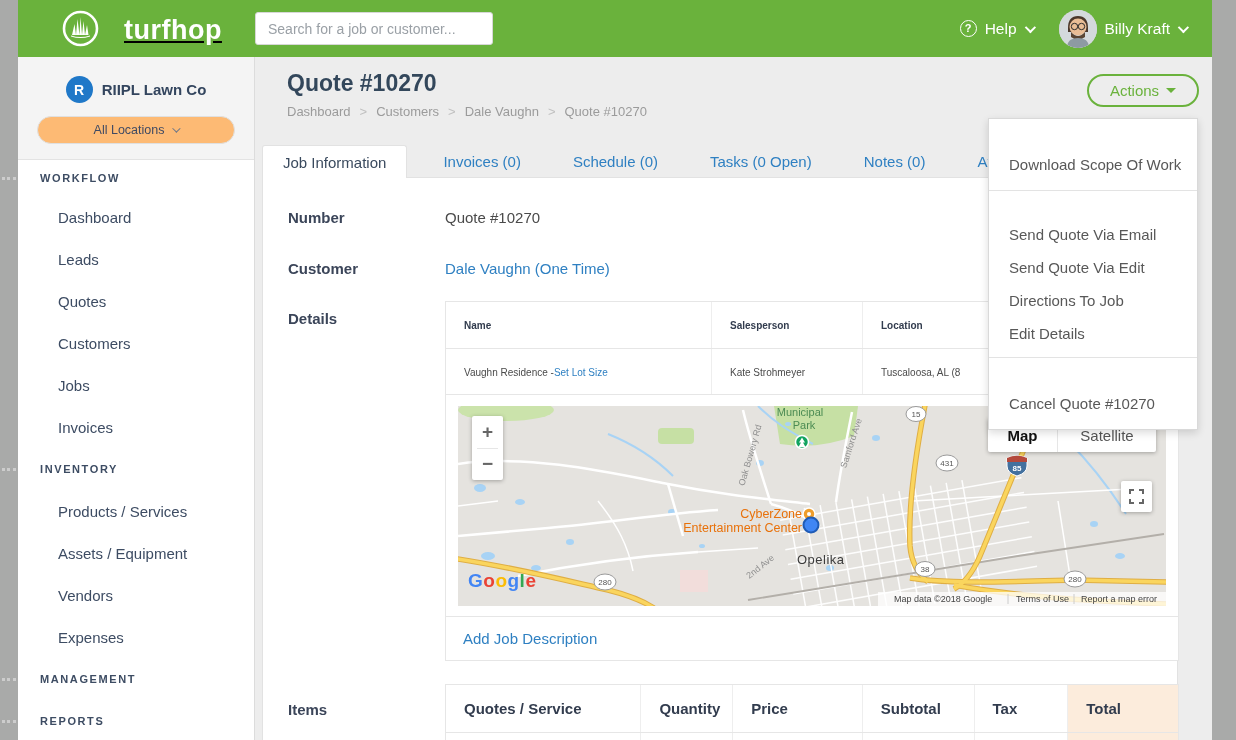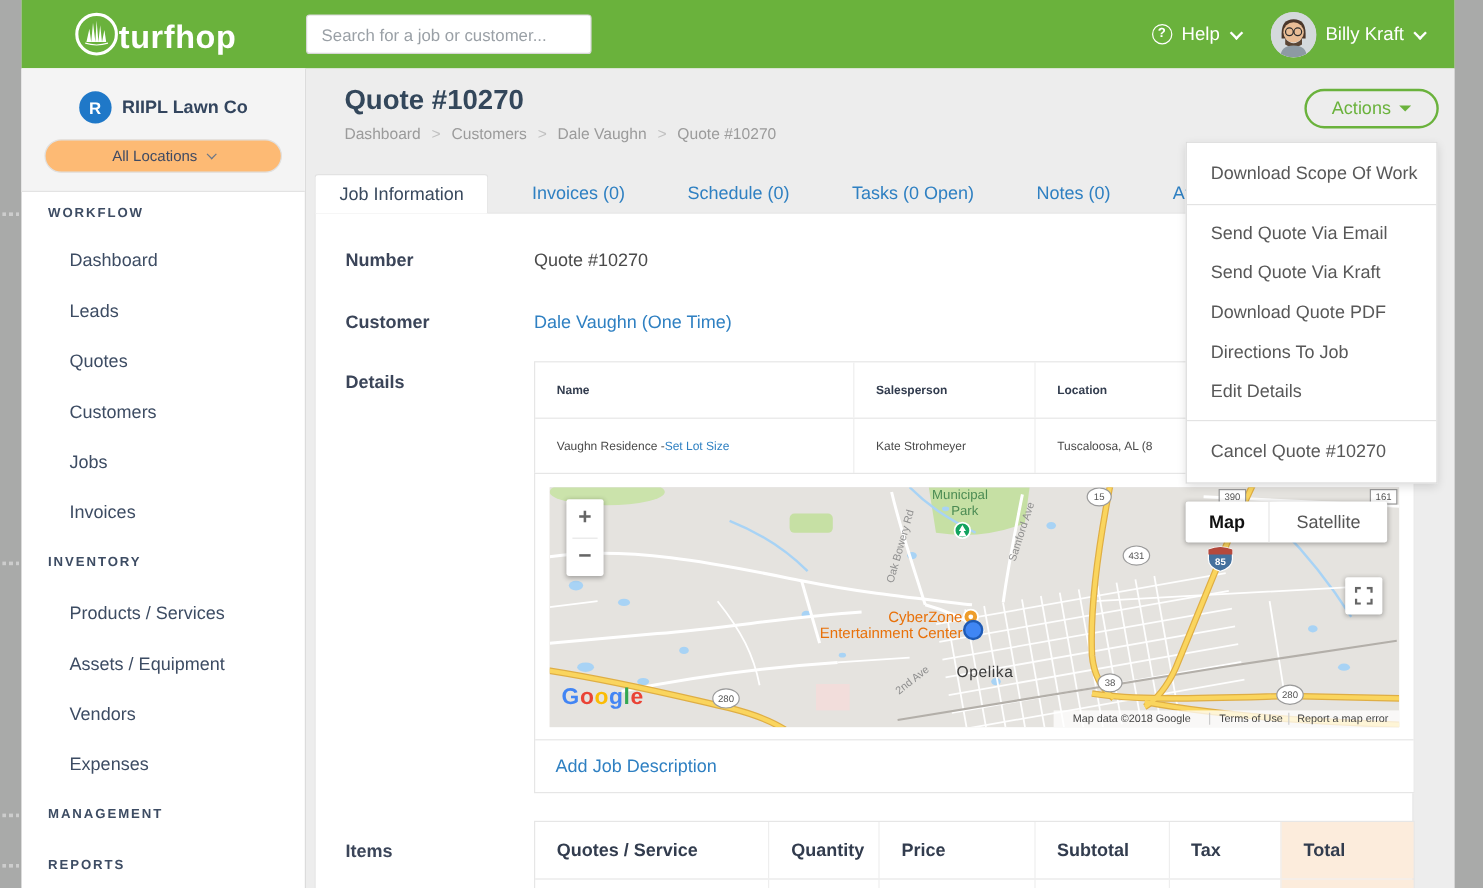--- a/index.html
+++ b/index.html
@@ -5,21 +5,21 @@
   html,body{margin:0;padding:0;background:#a9aaa9;}
   *{box-sizing:border-box;}
   #page{position:relative;width:1236px;height:740px;overflow:hidden;background:#ededed;
         font-family:"Liberation Sans",sans-serif;-webkit-font-smoothing:antialiased;}
   .gutter{position:absolute;top:0;height:740px;background:#a9aaa9;}
   #gutter-left{left:0;width:18px;}
   #gutter-right{left:1212px;width:24px;}
 
   
   #topbar{position:absolute;left:18px;top:0;width:1194px;height:57px;background:#6ab23c;display:flex;align-items:center;}
-  .logo-wrap{position:absolute;left:44px;top:10px;display:flex;align-items:center;gap:0;}
+  .logo-wrap{position:absolute;left:44px;top:10px;display:flex;align-items:center;gap:25px;text-decoration:underline;}
   .brand{color:#fff;font-size:27px;font-weight:bold;letter-spacing:.5px;line-height:37px;}
   #top-search{position:absolute;left:237px;top:12px;width:238px;height:33px;border:1px solid #d7d7d7;border-radius:3px;
       padding:0 12px;font-size:14px;color:#444;font-family:"Liberation Sans",sans-serif;outline:none;}
   #top-search::placeholder{color:#9aa0a6;}
   .top-right{position:absolute;right:26px;top:0;height:57px;display:flex;align-items:center;gap:26px;color:#fff;}
   .help-group,.user-group{display:flex;align-items:center;gap:8px;cursor:pointer;}
   .help-circ{width:17px;height:17px;border:1.5px solid #fff;border-radius:50%;display:flex;align-items:center;justify-content:center;
       font-size:11px;font-weight:bold;line-height:1;}
   .top-label{font-size:15.5px;}
   .chev{width:8px;height:8px;border-right:2px solid currentColor;border-bottom:2px solid currentColor;
@@ -98,21 +98,21 @@
   .irow.head{height:48px;font-weight:bold;color:#323c4e;border-bottom:1px solid #e6e6e6;}
   .irow.body{height:44px;}
   .icell{display:flex;align-items:center;padding-left:18px;font-size:15px;}
   .ic+.ic{border-left:1px solid #eee;}
   .ic1{width:195px;}.ic2{width:92px;}.ic3{width:130px;}.ic4{width:112px;}.ic5{width:94px;}.ic6{width:111px;}
   .ic6{background:#fcecdc;}
 
   
   #dropdown{position:absolute;left:733px;top:61px;width:210px;background:#fff;border:1px solid #d9d9d9;z-index:40;
       box-shadow:0 3px 8px rgba(0,0,0,.14);}
-  .dd-group{padding:7px 0;}
+  .dd-group{padding:7px 0;margin-top:20px;}
   .dd-sep{height:1px;background:#e3e3e3;}
   .dd-item{height:33px;display:flex;align-items:center;padding-left:20px;font-size:15px;color:#585858;cursor:pointer;white-space:nowrap;}
   .dd-item.tall{height:37px;}
 
   svg text{font-family:"Liberation Sans",sans-serif;}
 </style>
 </head>
 <body>
 
 <div id="page">
@@ -415,22 +415,21 @@
       </div>
     </div>
 
     <div id="dropdown">
       <div class="dd-group">
         <div class="dd-item tall">Download Scope Of Work</div>
       </div>
       <div class="dd-sep"></div>
       <div class="dd-group">
         <div class="dd-item">Send Quote Via Email</div>
-        <div class="dd-item">Send Quote Via Kraft</div>
-        <div class="dd-item">Download Quote PDF</div>
+        <div class="dd-item">Send Quote Via Edit</div>
         <div class="dd-item">Directions To Job</div>
         <div class="dd-item">Edit Details</div>
       </div>
       <div class="dd-sep"></div>
       <div class="dd-group">
         <div class="dd-item tall">Cancel Quote #10270</div>
       </div>
     </div>
   </div>
 </div>

